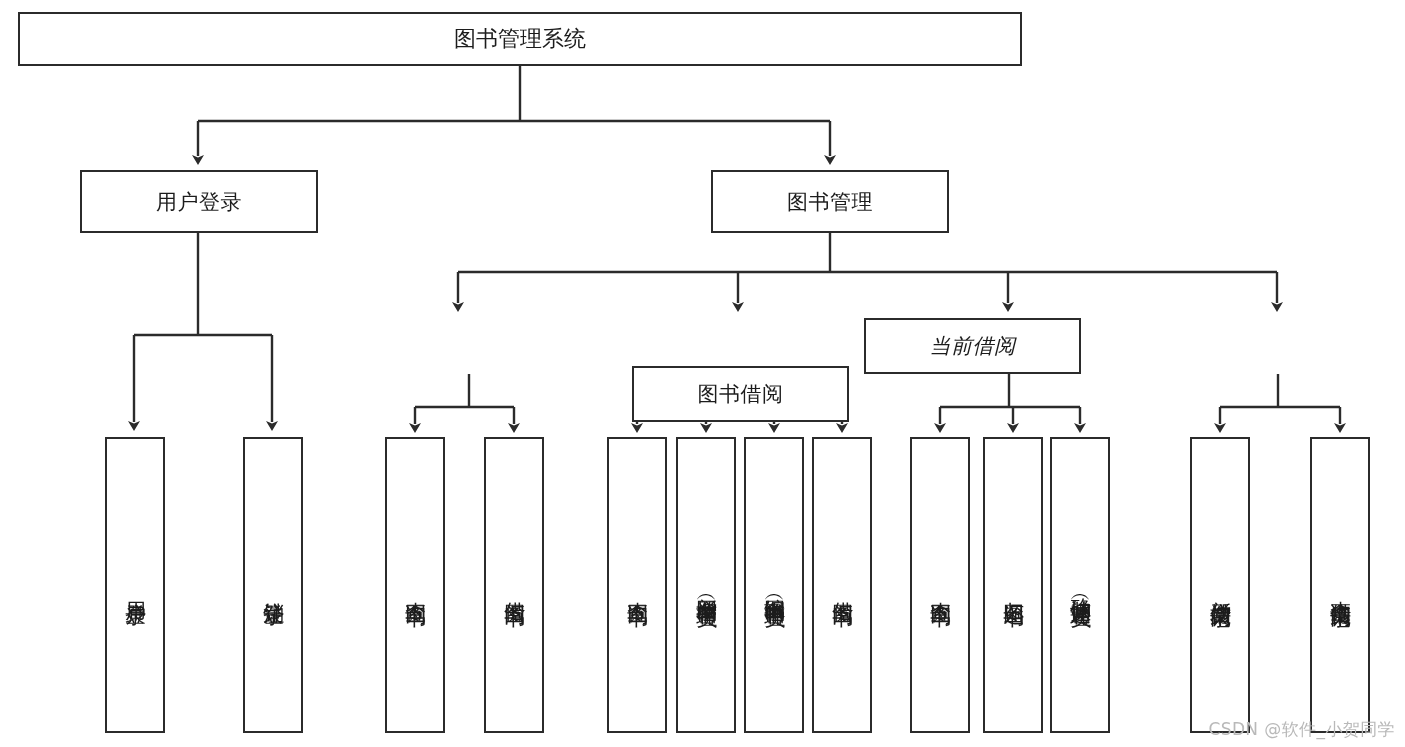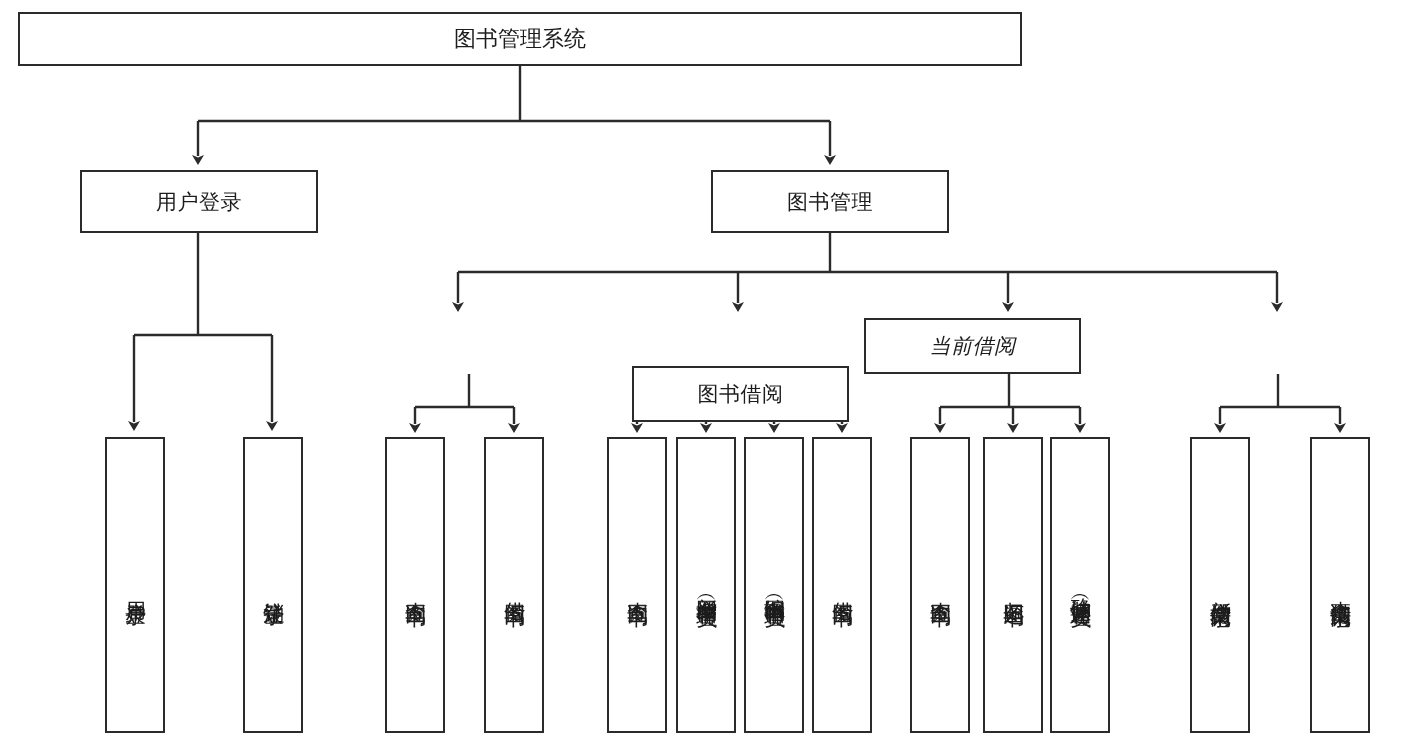--- a/index.html
+++ b/index.html
@@ -207,14 +207,15 @@
     <div class="leaf-inner">
       <span class="vtext">新增借阅记录</span>
     </div>
   </div>
   <div class="node leaf" style="left: 1310px; top: 437px; width: 60px; height: 296px;">
     <div class="leaf-inner">
       <span class="vtext">查询借阅记录</span>
     </div>
   </div>
 
+  <div class="watermark">CSDN @软件_小贺同学</div>
 
 </div>
 
 </body></html>

